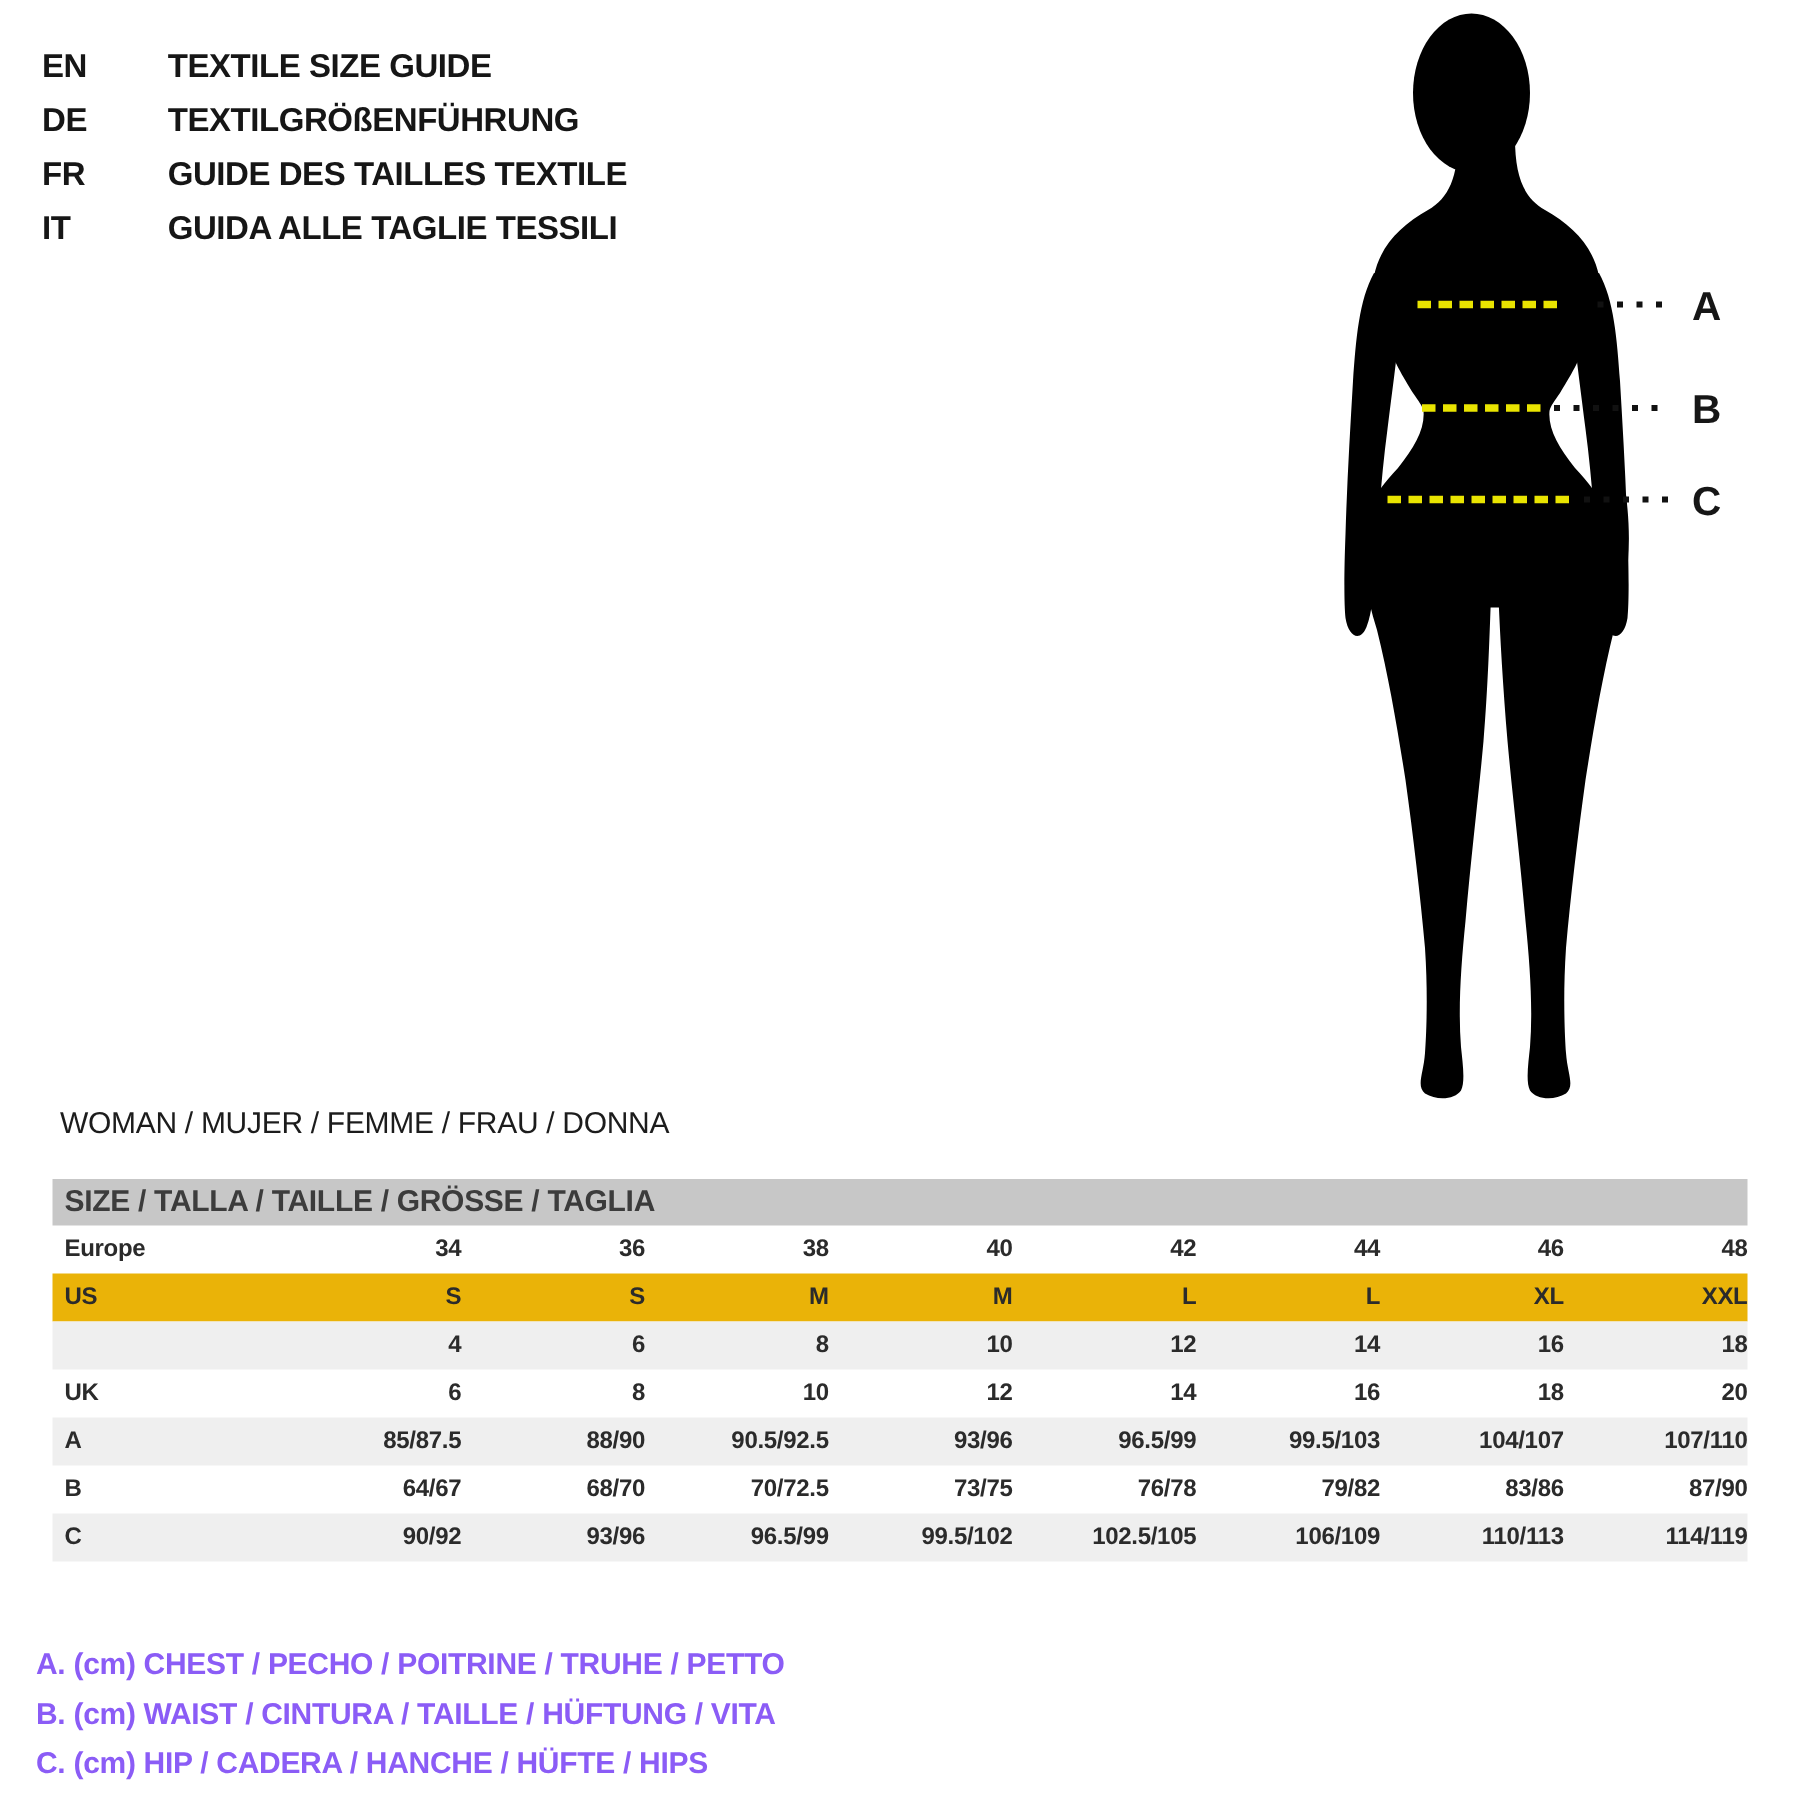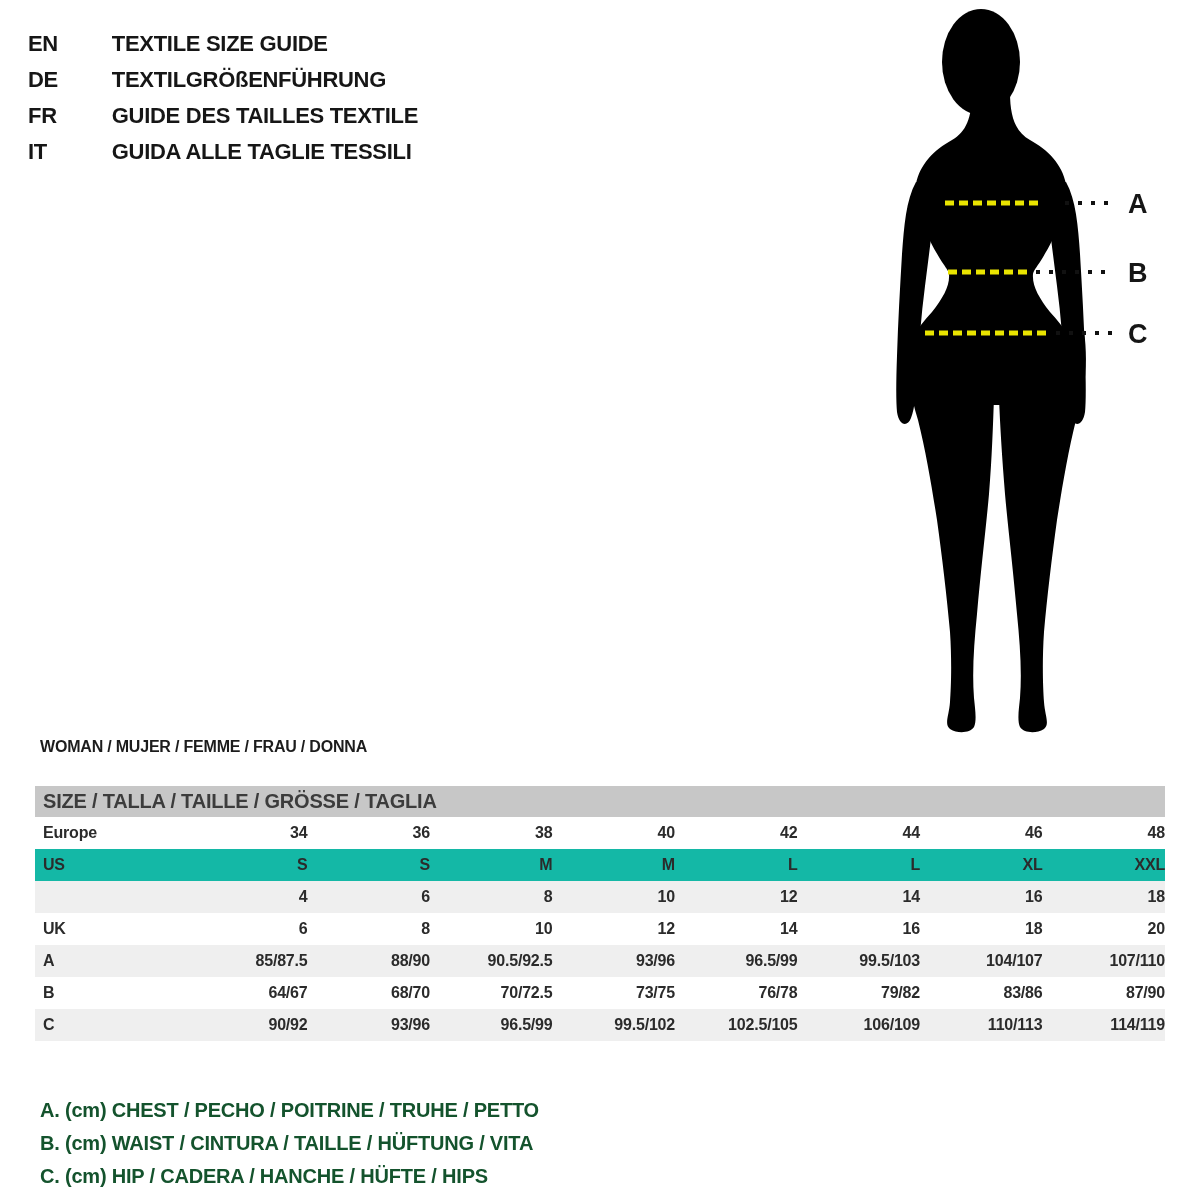--- a/index.html
+++ b/index.html
@@ -16,42 +16,42 @@
     font-size:22px;font-weight:bold;color:#161616;letter-spacing:-0.3px;
   }
   .lang-list li{height:36px;line-height:36px;white-space:nowrap;}
   .lang-list .code{display:inline-block;width:78px;}
 
   
   .figure{position:absolute;left:860px;top:0;width:340px;height:740px;}
 
   
   .section-title{
-    position:absolute;left:40px;top:738px;font-size:16px;font-weight:bold;
+    position:absolute;left:40px;top:738px;font-size:20px;font-weight:normal;
     color:#1c1c1c;letter-spacing:-0.2px;white-space:nowrap;
   }
 
   
   .size-table{position:absolute;left:35px;top:786px;width:1130px;}
   .t-header{
     height:31px;line-height:31px;font-size:20px;font-weight:bold;color:#3c3c3c;
     padding-left:8px;box-sizing:border-box;letter-spacing:-0.2px;
   }
   .t-row{
     display:grid;grid-template-columns:150px repeat(8,1fr);
     height:32px;line-height:32px;font-size:16px;font-weight:bold;color:#2b2b2b;
     letter-spacing:-0.2px;
   }
   .t-label{text-align:left;padding-left:8px;}
   .t-cell{text-align:right;}
 
   
   .legend{
-    position:absolute;left:40px;top:1094px;font-size:20px;font-weight:bold;
-    color:#14532d;letter-spacing:-0.2px;
+    position:absolute;left:24px;top:1094px;font-size:20px;font-weight:bold;
+    color:#8b5cf6;letter-spacing:-0.2px;
   }
   .legend div{height:33px;line-height:33px;white-space:nowrap;}
 
   .fig-label{font-family:"Liberation Sans","DejaVu Sans",sans-serif;font-size:27px;font-weight:600;fill:#161616;}
 </style>
 </head>
 <body>
 
 <div class="canvas">
 
@@ -168,21 +168,21 @@
       <div class="t-cell">34</div>
       <div class="t-cell">36</div>
       <div class="t-cell">38</div>
       <div class="t-cell">40</div>
       <div class="t-cell">42</div>
       <div class="t-cell">44</div>
       <div class="t-cell">46</div>
       <div class="t-cell">48</div>
     </div>
 
-    <div class="t-row shaded" style="background: #14b8a6;">
+    <div class="t-row shaded" style="background: #eab308;">
       <div class="t-label">US</div>
       <div class="t-cell">S</div>
       <div class="t-cell">S</div>
       <div class="t-cell">M</div>
       <div class="t-cell">M</div>
       <div class="t-cell">L</div>
       <div class="t-cell">L</div>
       <div class="t-cell">XL</div>
       <div class="t-cell">XXL</div>
     </div>

